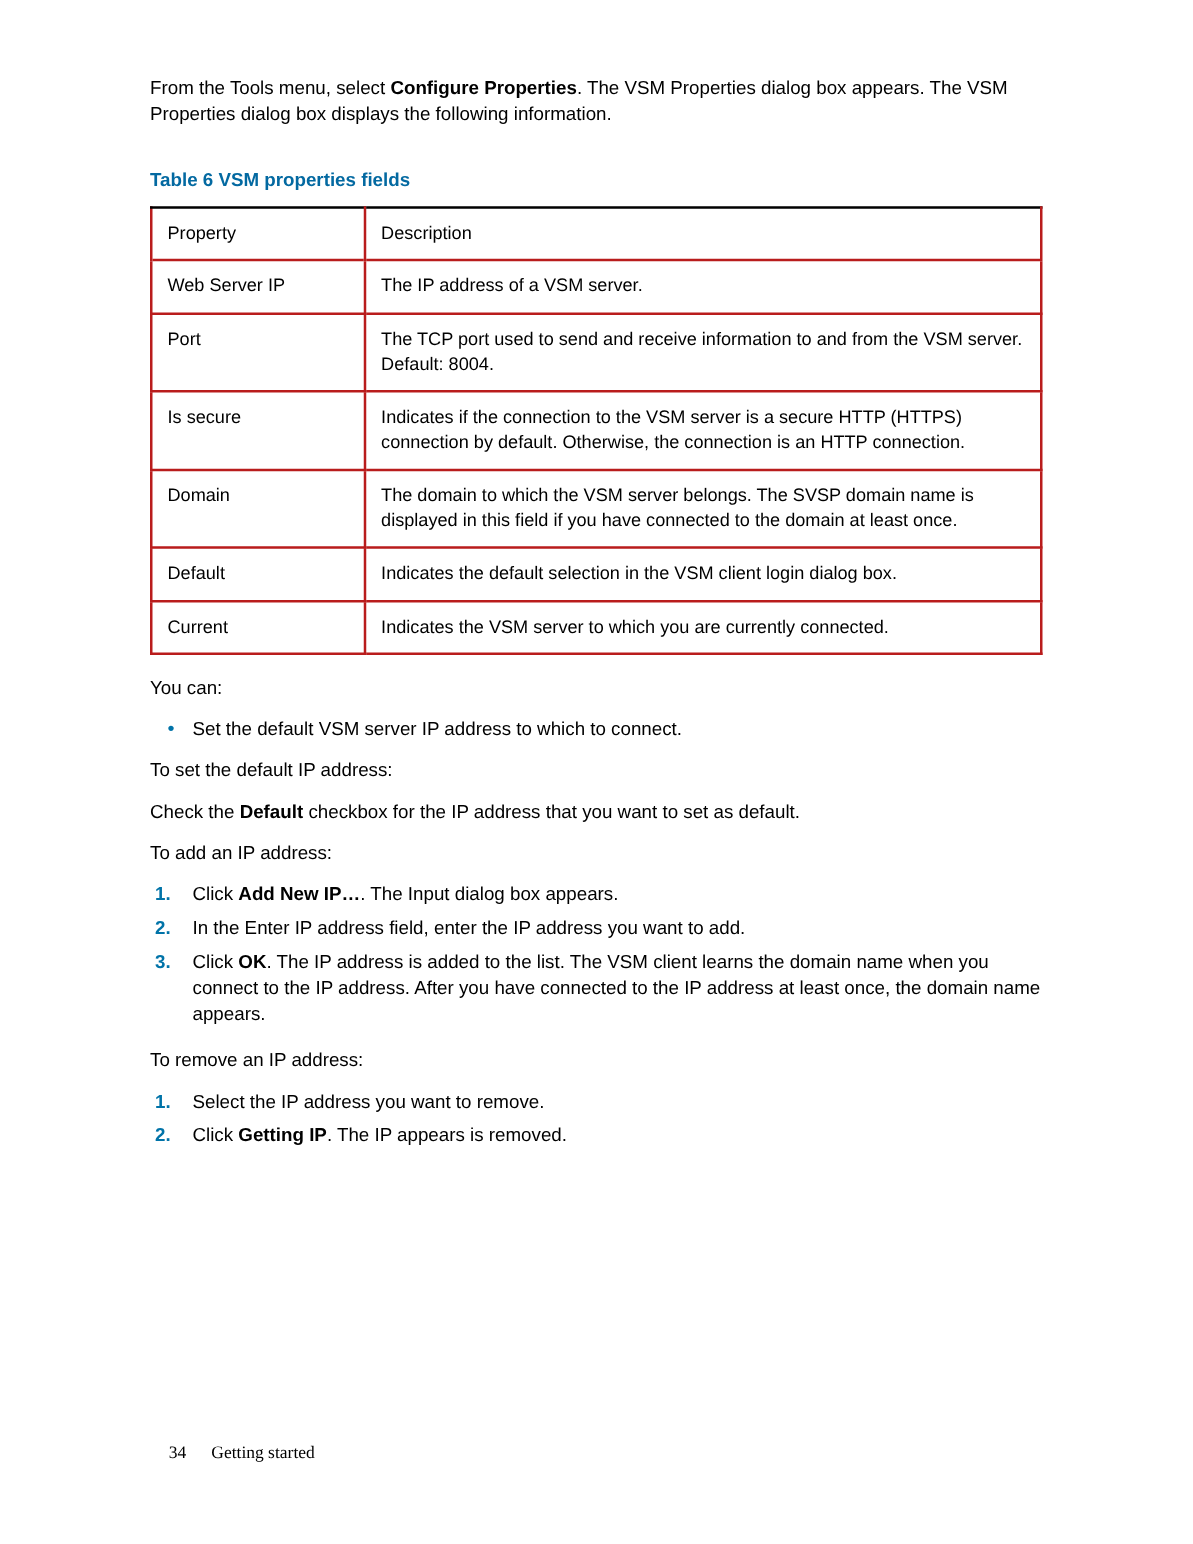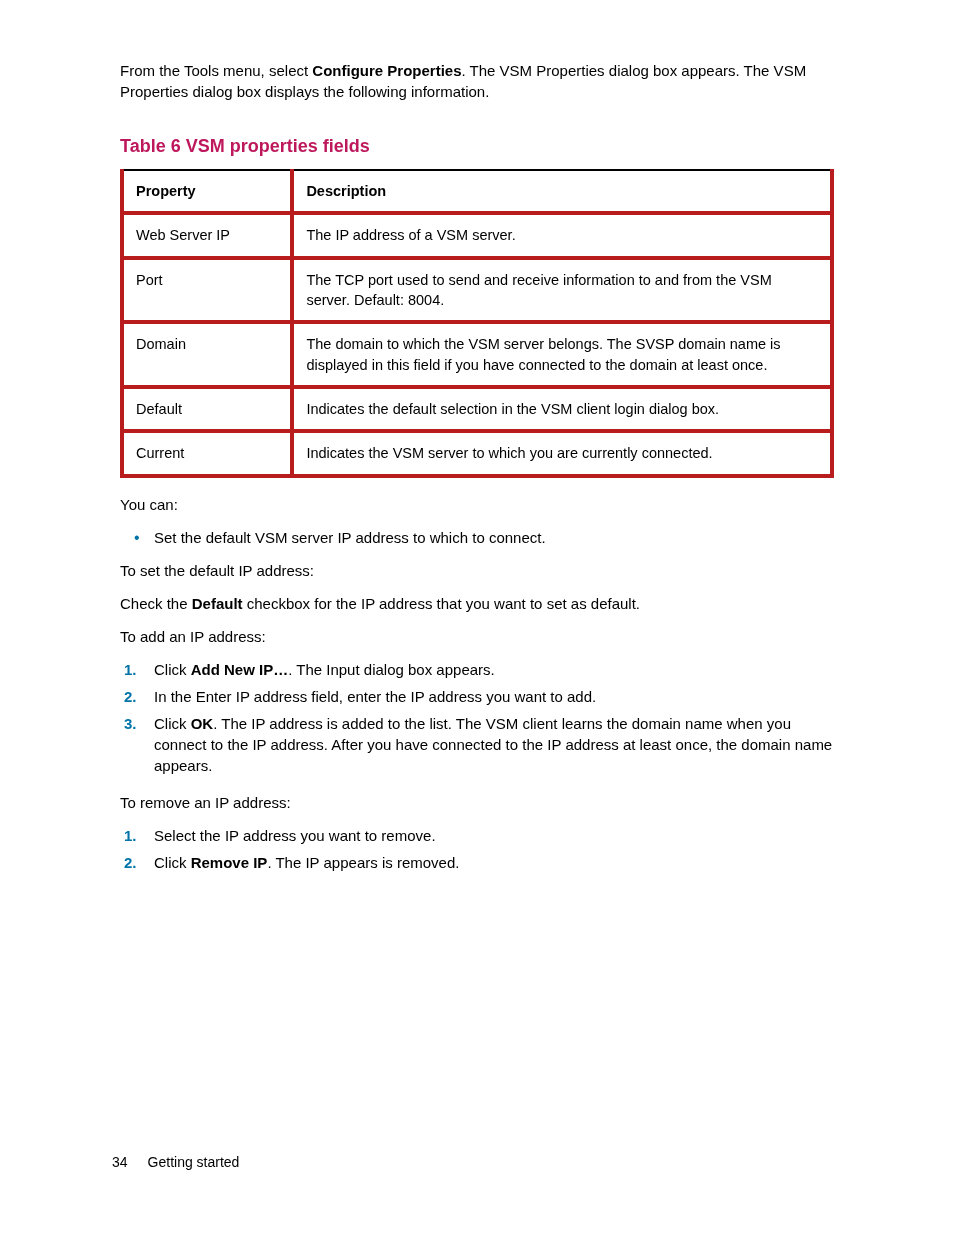--- a/index.html
+++ b/index.html
@@ -9,41 +9,41 @@
       color: #000;
       background: #fff;
       width: 954px;
       height: 1235px;
       position: relative;
       padding: 60px 120px 40px 120px;
       line-height: 1.4;
     }
     .intro { margin-bottom: 14px; }
     .table-caption {
-      color: #be185d;
+      color: #0369a1;
       font-weight: bold;
-      font-size: 18px;
+      font-size: 15px;
       margin-bottom: 10px;
       margin-top: 32px;
     }
     table {
       border-collapse: collapse;
       width: 100%;
       border: 2px solid #000;
       margin-bottom: 16px;
     }
     th, td {
-      border: 4px solid #b91c1c;
+      border: 2px solid #b91c1c;
       padding: 10px 12px;
       text-align: left;
       vertical-align: top;
       font-size: 14.5px;
     }
     th {
-      font-weight: bold;
+      font-weight: normal;
       border-top: 2px solid #000;
       border-bottom: 1px solid #000;
     }
     th:first-child, td:first-child {
       width: 24%;
     }
     .para { margin-bottom: 12px; }
     ul.bullets {
       list-style: none;
       padding-left: 28px;
@@ -76,24 +76,25 @@
     ol.steps li::before {
       content: counter(step) ".";
       position: absolute;
       left: 4px;
       color: #0073a8;
       font-weight: bold;
     }
     .footer {
       position: absolute;
       bottom: 62px;
-      left: 112px;
+      left: 135px;
       font-size: 14px;
       display: flex;
       gap: 20px;
+      font-family: Liberation Serif, serif;
     }
     .bold { font-weight: bold; }
   </style>
 </head>
 <body>
 
 <p class="intro">
   <span>From the Tools menu, select </span><span class="bold">Configure Properties</span><span>. The VSM Properties dialog box appears. The VSM Properties dialog box displays the following information.</span>
 </p>
 
@@ -107,20 +108,24 @@
     </tr>
   </thead>
   <tbody>
     <tr>
       <td>Web Server IP</td>
       <td>The IP address of a VSM server.</td>
     </tr>
     <tr>
       <td>Port</td>
       <td>The TCP port used to send and receive information to and from the VSM server. Default: 8004.</td>
+    </tr>
+    <tr>
+      <td>Is secure</td>
+      <td>Indicates if the connection to the VSM server is a secure HTTP (HTTPS) connection by default. Otherwise, the connection is an HTTP connection.</td>
     </tr>
     <tr>
       <td>Domain</td>
       <td>The domain to which the VSM server belongs. The SVSP domain name is displayed in this field if you have connected to the domain at least once.</td>
     </tr>
     <tr>
       <td>Default</td>
       <td>Indicates the default selection in the VSM client login dialog box.</td>
     </tr>
     <tr>
@@ -153,20 +158,20 @@
     <span>Click </span><span class="bold">OK</span><span>. The IP address is added to the list. The VSM client learns the domain name when you connect to the IP address. After you have connected to the IP address at least once, the domain name appears.</span>
   </li>
 </ol>
 
 <p class="para">To remove an IP address:</p>
 <ol class="steps">
   <li>
     <span>Select the IP address you want to remove.</span><span class="bold"></span><span></span>
   </li>
   <li>
-    <span>Click </span><span class="bold">Remove IP</span><span>. The IP appears is removed.</span>
+    <span>Click </span><span class="bold">Getting IP</span><span>. The IP appears is removed.</span>
   </li>
 </ol>
 
 <div class="footer">
   <span>34</span>
   <span>Getting started</span>
 </div>
 
 </body></html>

